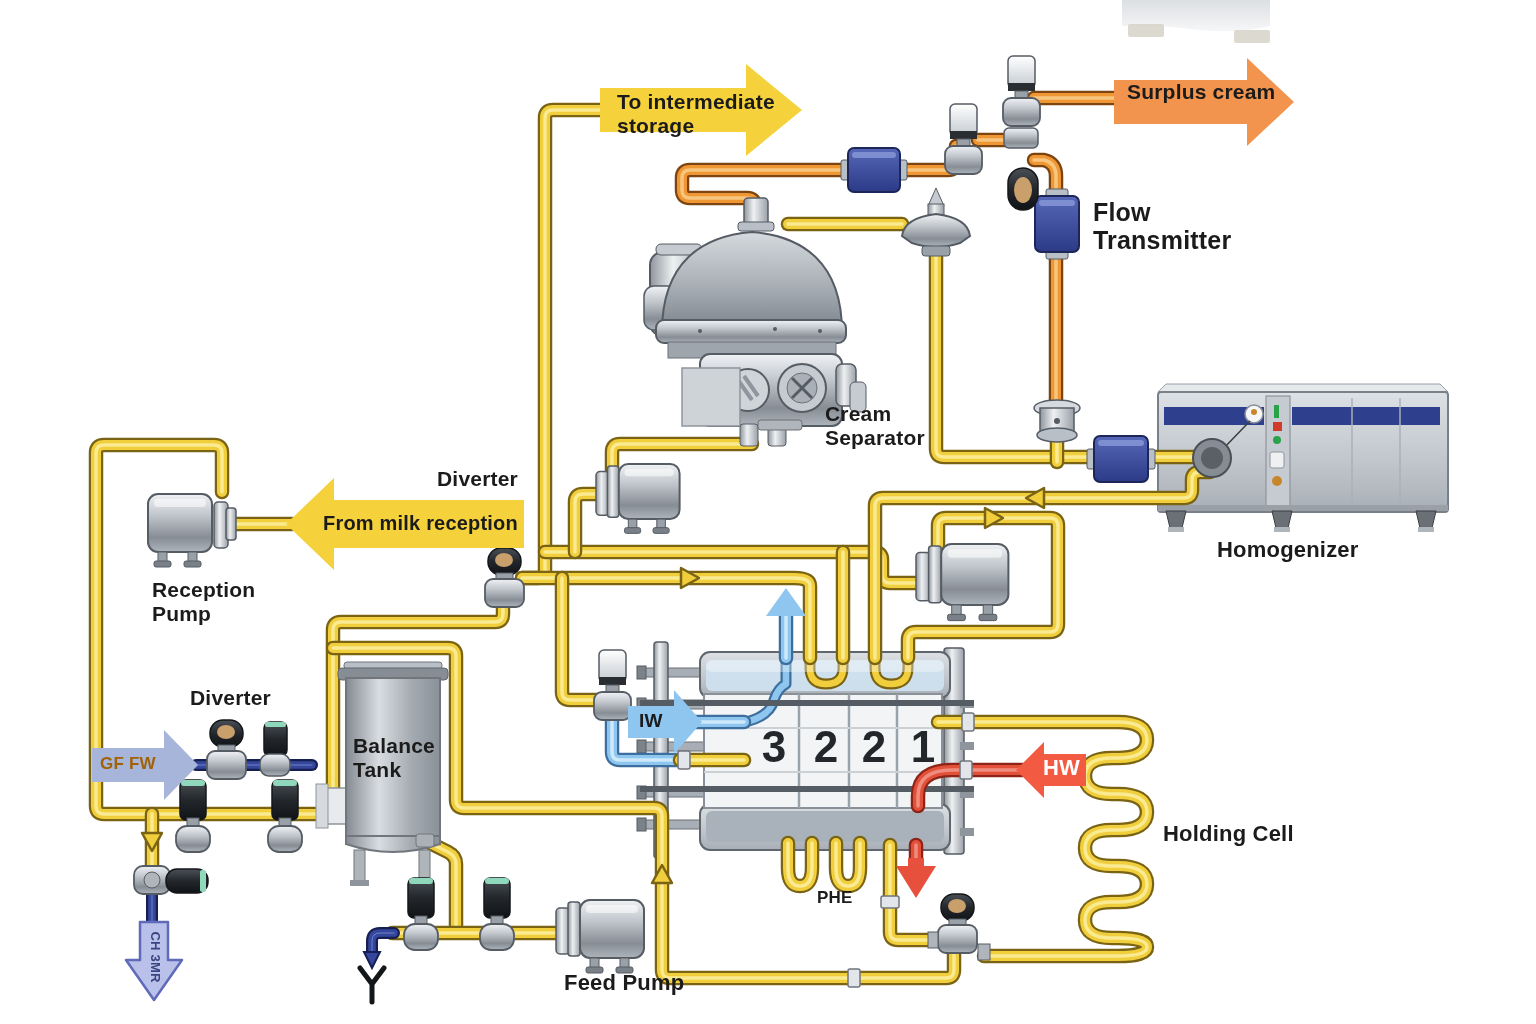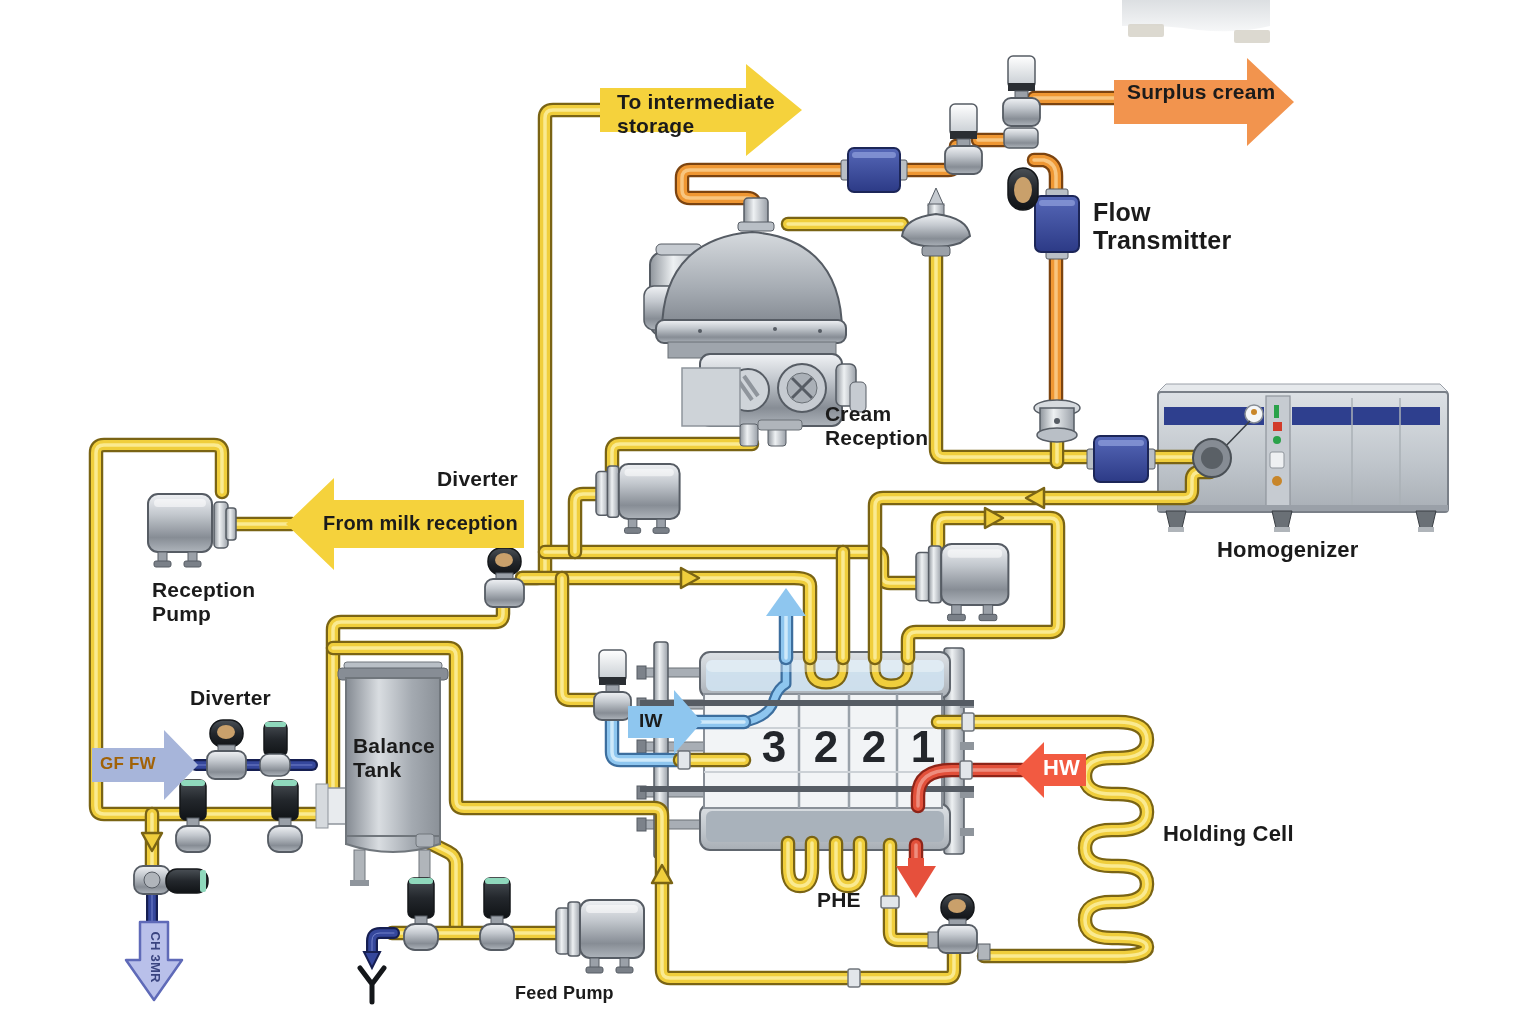--- a/index.html
+++ b/index.html
@@ -513,33 +513,33 @@
         <polygon points="985,508 1003,518 985,528" fill="#f0ce3c" stroke="#7a6414" stroke-width="2.5" stroke-linejoin="round"></polygon>
         <polygon points="652,883 662,865 672,883" fill="#f0ce3c" stroke="#7a6414" stroke-width="2.5" stroke-linejoin="round"></polygon>
         <polygon points="142,833 152,851 162,833" fill="#f0ce3c" stroke="#7a6414" stroke-width="2.5" stroke-linejoin="round"></polygon>
       </g>
     </svg>
 
   <div class="overlay">
     <div class="lbl" style="left:617px;top:90px;width:165px;font-size:21px;">To intermediate storage</div>
     <div class="lbl" style="left:1127px;top:80px;font-size:21px;white-space:nowrap;">Surplus cream</div>
     <div class="lbl" style="left:1093px;top:198px;width:134px;font-size:25px;">Flow Transmitter</div>
-    <div class="lbl" style="left:825px;top:402px;width:112px;font-size:21px;">Cream Reception</div>
+    <div class="lbl" style="left:825px;top:402px;width:112px;font-size:21px;">Cream Separator</div>
     <div class="lbl" style="left:1217px;top:538px;font-size:22px;white-space:nowrap;">Homogenizer</div>
     <div class="lbl" style="left:437px;top:467px;font-size:21px;white-space:nowrap;">Diverter</div>
     <div class="lbl" style="left:323px;top:512px;font-size:20px;white-space:nowrap;">From milk reception</div>
     <div class="lbl" style="left:152px;top:578px;width:122px;font-size:21px;">Reception Pump</div>
     <div class="lbl" style="left:190px;top:686px;font-size:21px;white-space:nowrap;">Diverter</div>
     <div class="lbl" style="left:100px;top:754px;font-size:17px;color:#a16207;white-space:nowrap;">GF FW</div>
     <div class="lbl" style="left:353px;top:734px;width:92px;font-size:21px;">Balance Tank</div>
     <div class="lbl" style="left:639px;top:710px;font-size:19px;">IW</div>
     <div class="lbl" style="left:1043px;top:756px;font-size:22px;color:#ffffff;">HW</div>
     <div class="lbl" style="left:1163px;top:822px;font-size:22px;white-space:nowrap;">Holding Cell</div>
-    <div class="lbl" style="left:817px;top:888px;font-size:21px;">PHE</div>
-    <div class="lbl" style="left:515px;top:971px;font-size:18px;white-space:nowrap;margin-top:12px;">Feed Pump</div>
+    <div class="lbl" style="left:817px;top:888px;font-size:17px;">PHE</div>
+    <div class="lbl" style="left:564px;top:971px;font-size:22px;white-space:nowrap;">Feed Pump</div>
     <div class="lbl" style="left:119px;top:949px;width:70px;height:16px;text-align:center;font-size:13px;color:#3a4480;transform:rotate(90deg);">CH 3MR</div>
 
     <div class="phe-num" style="left:756px;top:722px;">3</div>
     <div class="phe-num" style="left:808px;top:722px;">2</div>
     <div class="phe-num" style="left:856px;top:722px;">2</div>
     <div class="phe-num" style="left:905px;top:722px;">1</div>
   </div>
 </div>
 
 </body></html>

